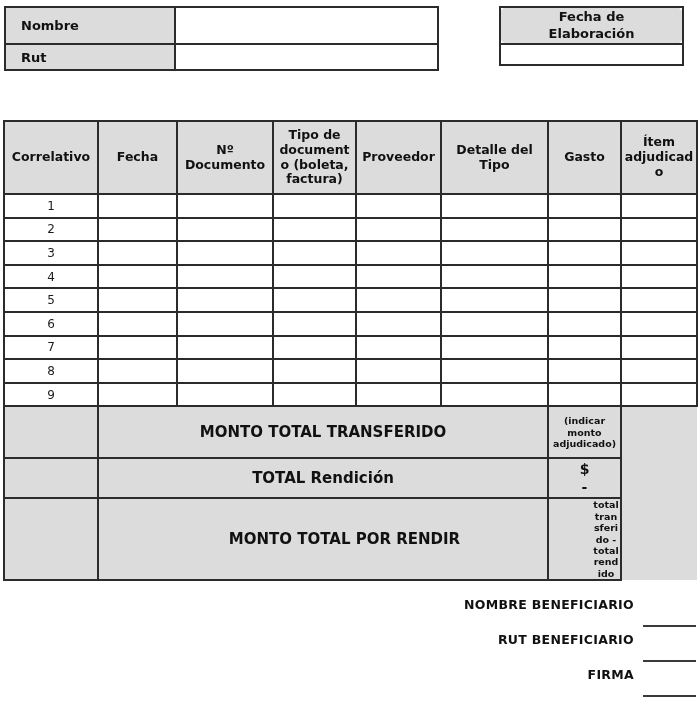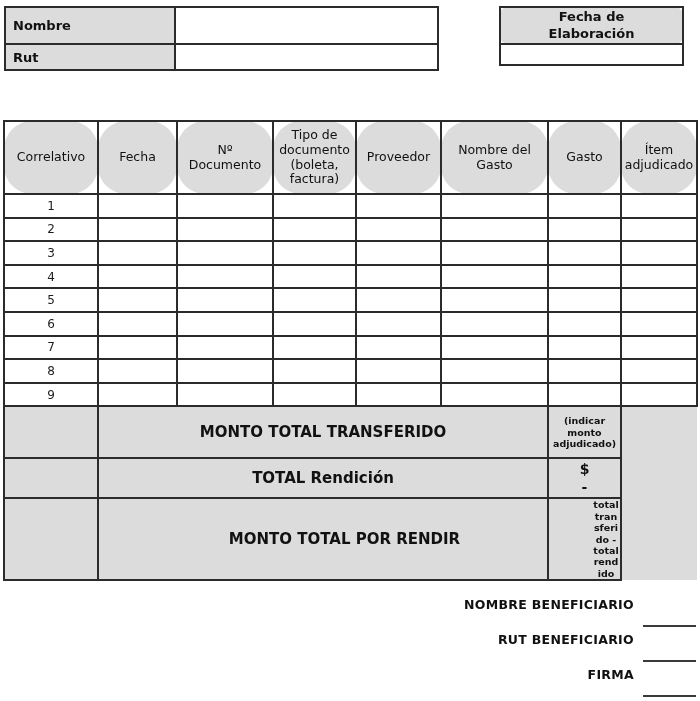--- a/index.html
+++ b/index.html
@@ -16,38 +16,38 @@
   }
   table{border-collapse:collapse;table-layout:fixed;}
   td,th{border:2px solid var(--border);overflow:hidden;}
 
   
   .name-table{position:absolute;left:4px;top:6px;width:433px;}
   .name-table td{height:22px;background:#fff;}
   .name-table tr.tall td{height:33px;}
   .name-table td.lbl{
     background:var(--cell-fill);font-weight:bold;font-size:13px;
-    padding-left:7px;vertical-align:middle;
+    padding-left:15px;vertical-align:middle;
   }
 
   
   .fecha-box{position:absolute;left:499px;top:6px;width:185px;}
   .fecha-box td.hd{
     height:33px;background:var(--cell-fill);font-weight:bold;font-size:13px;
     text-align:center;vertical-align:middle;line-height:1.25;border-radius:8px;
   }
   .fecha-box td.hd span{display:block;max-width:104px;margin:0 auto;}
   .fecha-box td.val{height:17px;background:#fff;}
 
   
   .main-table{position:absolute;left:3px;top:120px;width:693px;}
   .main-table th{
-    height:71px;background:var(--cell-fill);font-weight:normal;font-size:12.5px;
+    height:71px;background:var(--cell-fill);font-weight:bold;font-size:12.5px;
     text-align:center;vertical-align:middle;line-height:1.18;
-    padding:0 2px;overflow-wrap:anywhere;border-radius:28px;
+    padding:0 2px;overflow-wrap:anywhere;
   }
   .main-table td{height:19.6px;background:#fff;font-size:12px;}
   .main-table td.rownum{text-align:center;vertical-align:middle;color:#1c1c1c;}
   .main-table tr.t-row td{background:var(--cell-fill);}
   .main-table td.total-label{
     font-weight:bold;font-size:15px;text-align:center;vertical-align:middle;
   }
   .main-table td.total-val{
     font-weight:bold;text-align:center;vertical-align:middle;
     padding:0 1px;overflow-wrap:anywhere;
@@ -117,21 +117,21 @@
       <col style="width:73px">
         <col style="width:76px">
     </colgroup>
     <thead>
       <tr>
         <th>Correlativo</th>
         <th>Fecha</th>
         <th>Nº Documento</th>
         <th>Tipo de documento (boleta, factura)</th>
         <th>Proveedor</th>
-        <th>Nombre del Gasto</th>
+        <th>Detalle del Tipo</th>
         <th>Gasto</th>
         <th>Ítem adjudicado</th>
       </tr>
     </thead>
     <tbody>
         <tr>
           <td class="rownum">1</td>
           <td></td>
           <td></td>
           <td></td>

